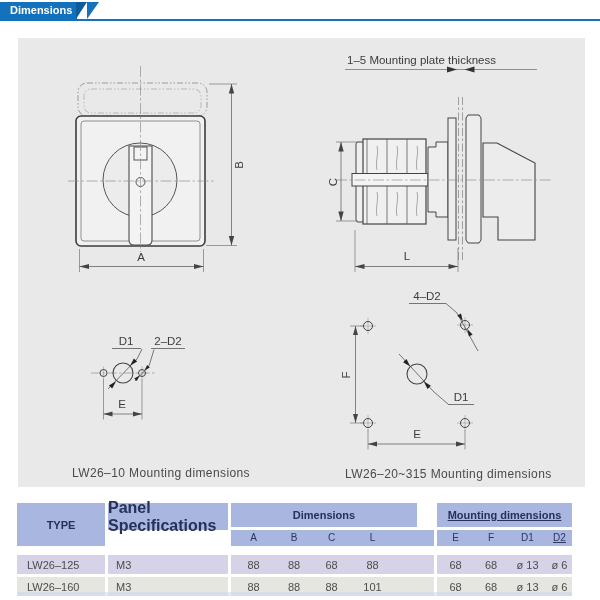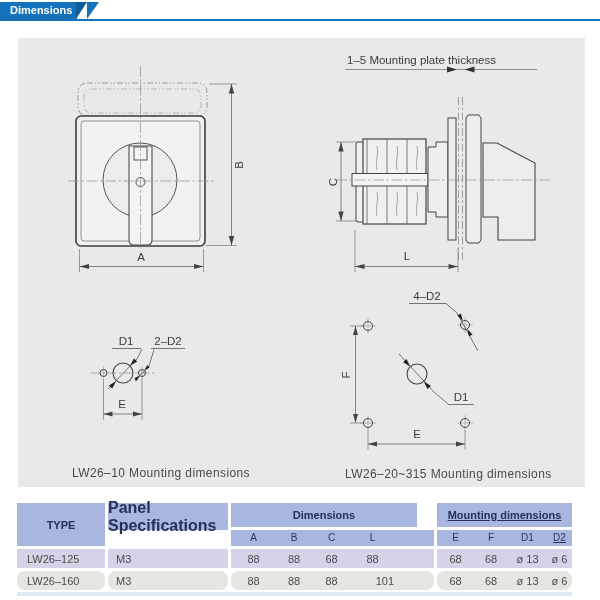--- a/index.html
+++ b/index.html
@@ -26,22 +26,22 @@
   svg{position:absolute;left:0;top:0;}
   svg text{font-family:"Liberation Sans", sans-serif;fill:#3c3c3c;font-size:11.5px;}
   text.caption{font-size:12px;letter-spacing:0.4px;fill:#4a4a4a;}
 
   
   .spec-table{position:absolute;left:17px;top:503px;width:555px;height:97px;}
   .cell{position:absolute;box-sizing:border-box;display:flex;align-items:center;}
   .hdr{background:#a9b6e0;color:#26305a;font-size:11px;font-weight:700;justify-content:center;}
   .sub{background:#a9b6e0;color:#2b355e;font-size:10px;font-weight:400;}
   .r1{background:#d6d2e7;}
-  .r2{background:#e4e6df;border-radius:8px;}
-  .data{color:#4d4d4d;font-size:11px;}
+  .r2{background:#e4e6df;}
+  .data{color:#4d4d4d;font-size:11px;margin-top:6px;}
   .num{display:inline-block;text-align:center;}
   .flexrow{display:flex;align-items:center;height:100%;width:100%;}
   .strip{position:absolute;left:0;top:89px;width:555px;height:4px;background:#ccd5ec;opacity:.55;}
 </style>
 </head>
 <body>
 
 <div class="tab">
   <span>Dimensions</span>
 </div>
@@ -235,21 +235,21 @@
     </div>
   </div>
 
   <div class="cell r2 data" style="left:0;top:68px;width:88px;height:19px;padding-left:10px;">LW26–160</div>
   <div class="cell r2 data" style="left:91px;top:68px;width:120px;height:19px;padding-left:8px;">M3</div>
   <div class="cell r2 data" style="left:214px;top:68px;width:203px;height:19px;">
     <div class="flexrow">
       <span class="num" style="width:45px;">88</span>
       <span class="num" style="width:36px;">88</span>
       <span class="num" style="width:39px;">88</span>
-      <span class="num" style="width:43px;text-align:right;">101</span>
+      <span class="num" style="width:43px;">101</span>
     </div>
   </div>
   <div class="cell r2 data" style="left:420px;top:68px;width:135px;height:19px;">
     <div class="flexrow">
       <span class="num" style="width:37px;">68</span>
       <span class="num" style="width:34px;">68</span>
       <span class="num" style="width:39px;">ø 13</span>
       <span class="num" style="width:25px;">ø 6</span>
     </div>
   </div>

